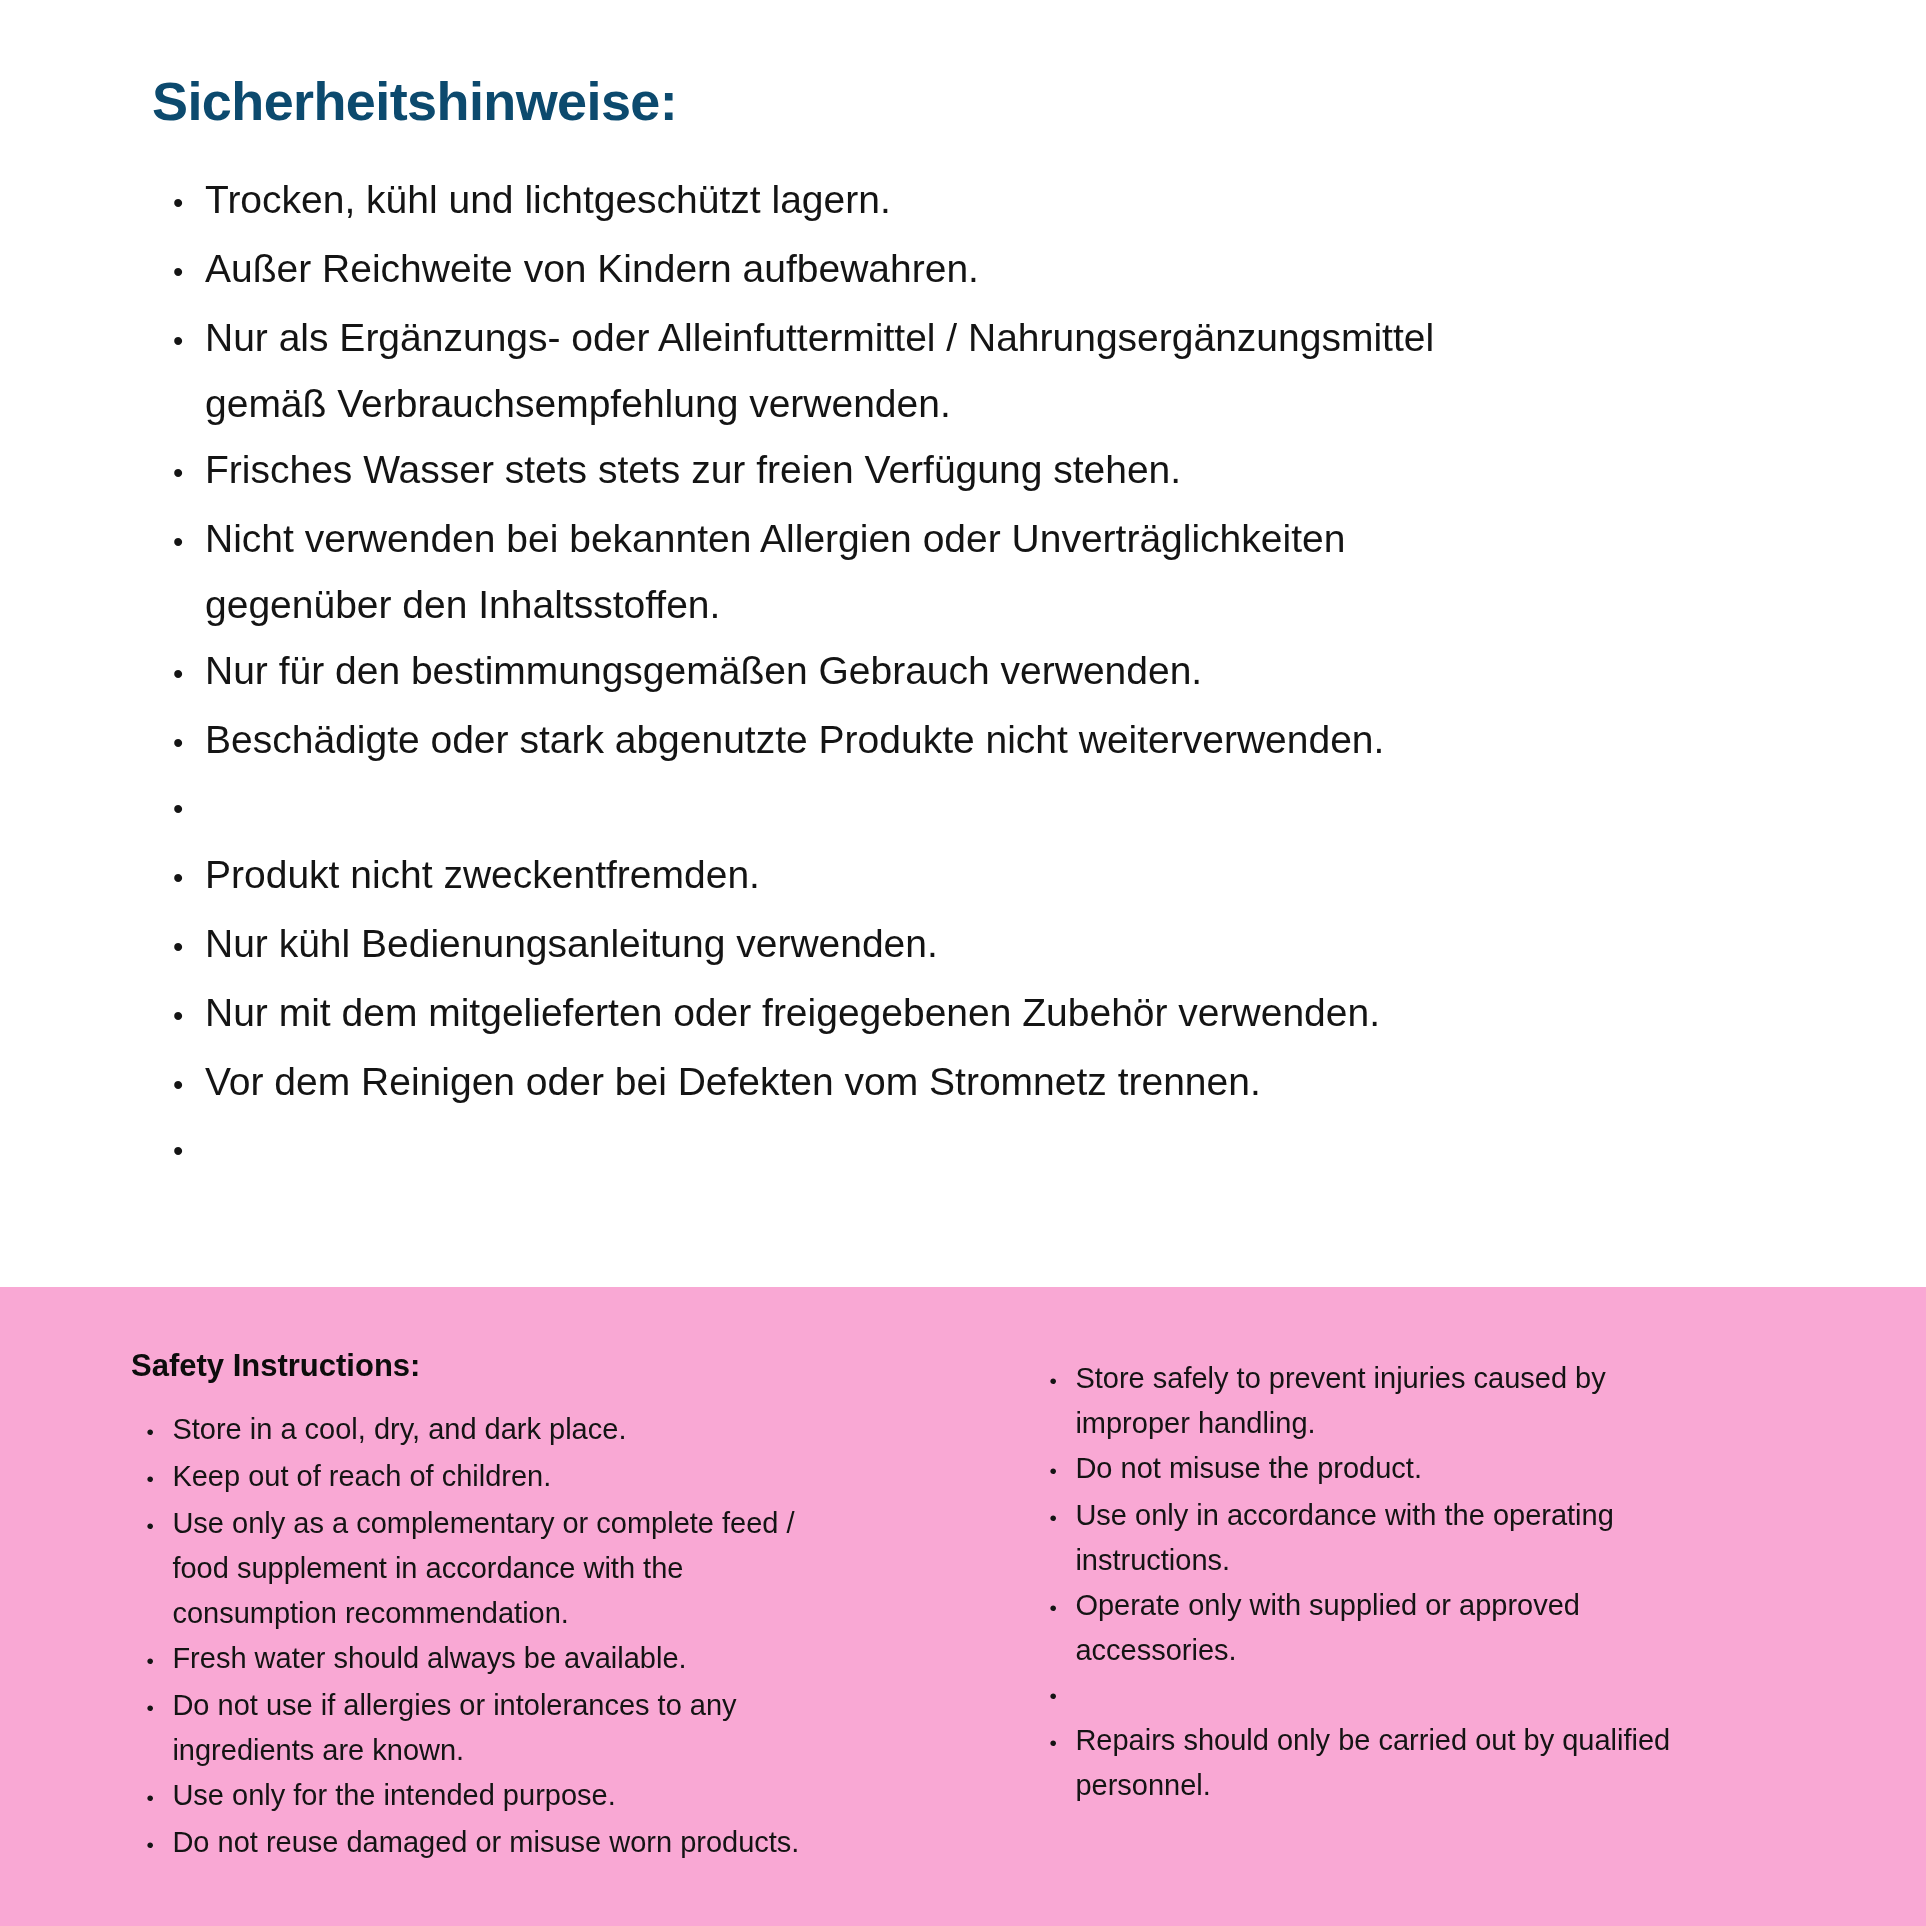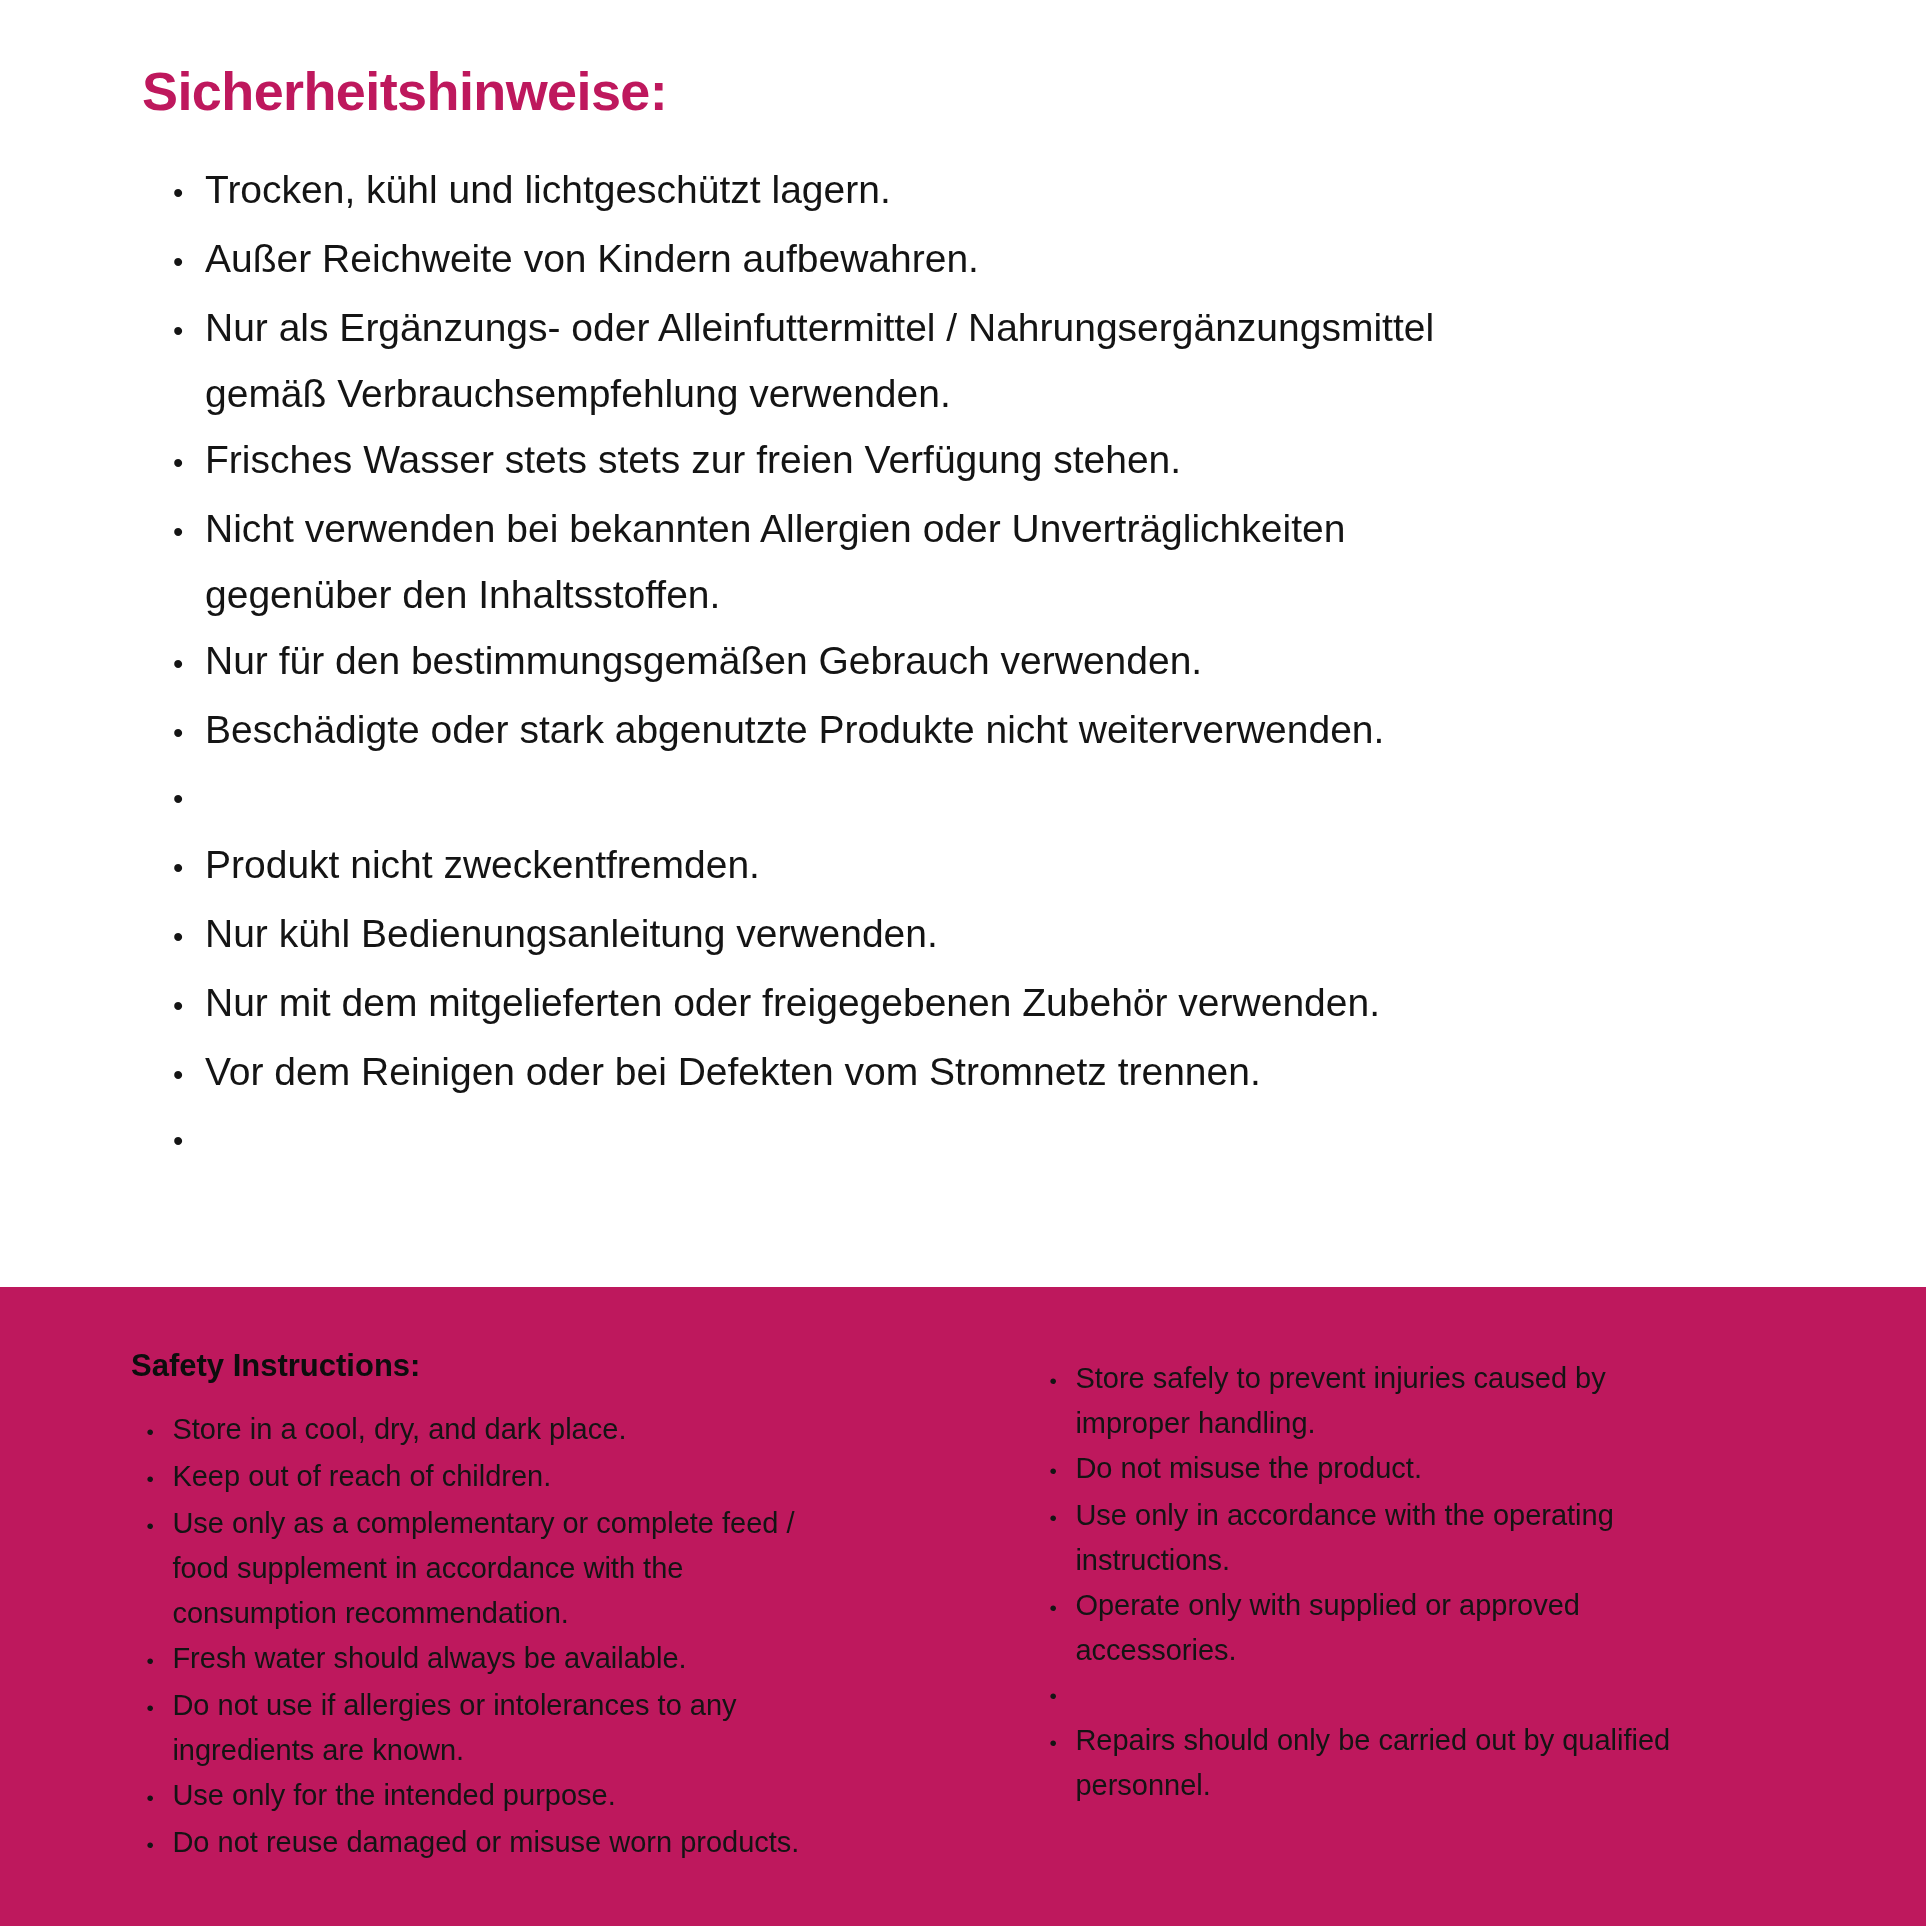--- a/index.html
+++ b/index.html
@@ -7,36 +7,36 @@
     width: 1926px; height: 1926px;
     background: #ffffff;
     font-family: "Liberation Sans", sans-serif;
     color: #141414;
   }
   .page { position: relative; width: 1926px; height: 1926px; overflow: hidden; background: #ffffff; }
 
   
   .german { position: absolute; left: 137px; top: 55px; width: 1721px; }
   .german-title {
-    font-size: 54px; font-weight: 700; margin: 5px;
-    letter-spacing: -0.6px; color: #be185d;
+    font-size: 54px; font-weight: 700; margin: 15px;
+    letter-spacing: -0.6px; color: #0c4a6e;
   }
   .german .list { margin-top: 35px; }
   .german .item {
     display: flex; align-items: baseline;
     padding-left: 36px;
     font-size: 39px; line-height: 66px;
   }
   .german .marker { flex: none; width: 32px; font-size: 29.5px; color: #141414; }
 
   
   .panel {
     position: absolute; left: 0; top: 1287px;
     width: 1926px; height: 639px;
-    background: #be185d;
+    background: #f9a8d4;
   }
   .col { position: absolute; }
   .col-left  { left: 131px;  top: 61px;  width: 886px; }
   .col-right { left: 1034px; top: 69px; width: 886px; }
   .english-title {
     font-size: 31px; font-weight: 700; margin: 0 0 23px 0; color: #0d0d0d;
   }
   .en .item {
     display: flex; align-items: baseline;
     padding-left: 15.4px;

